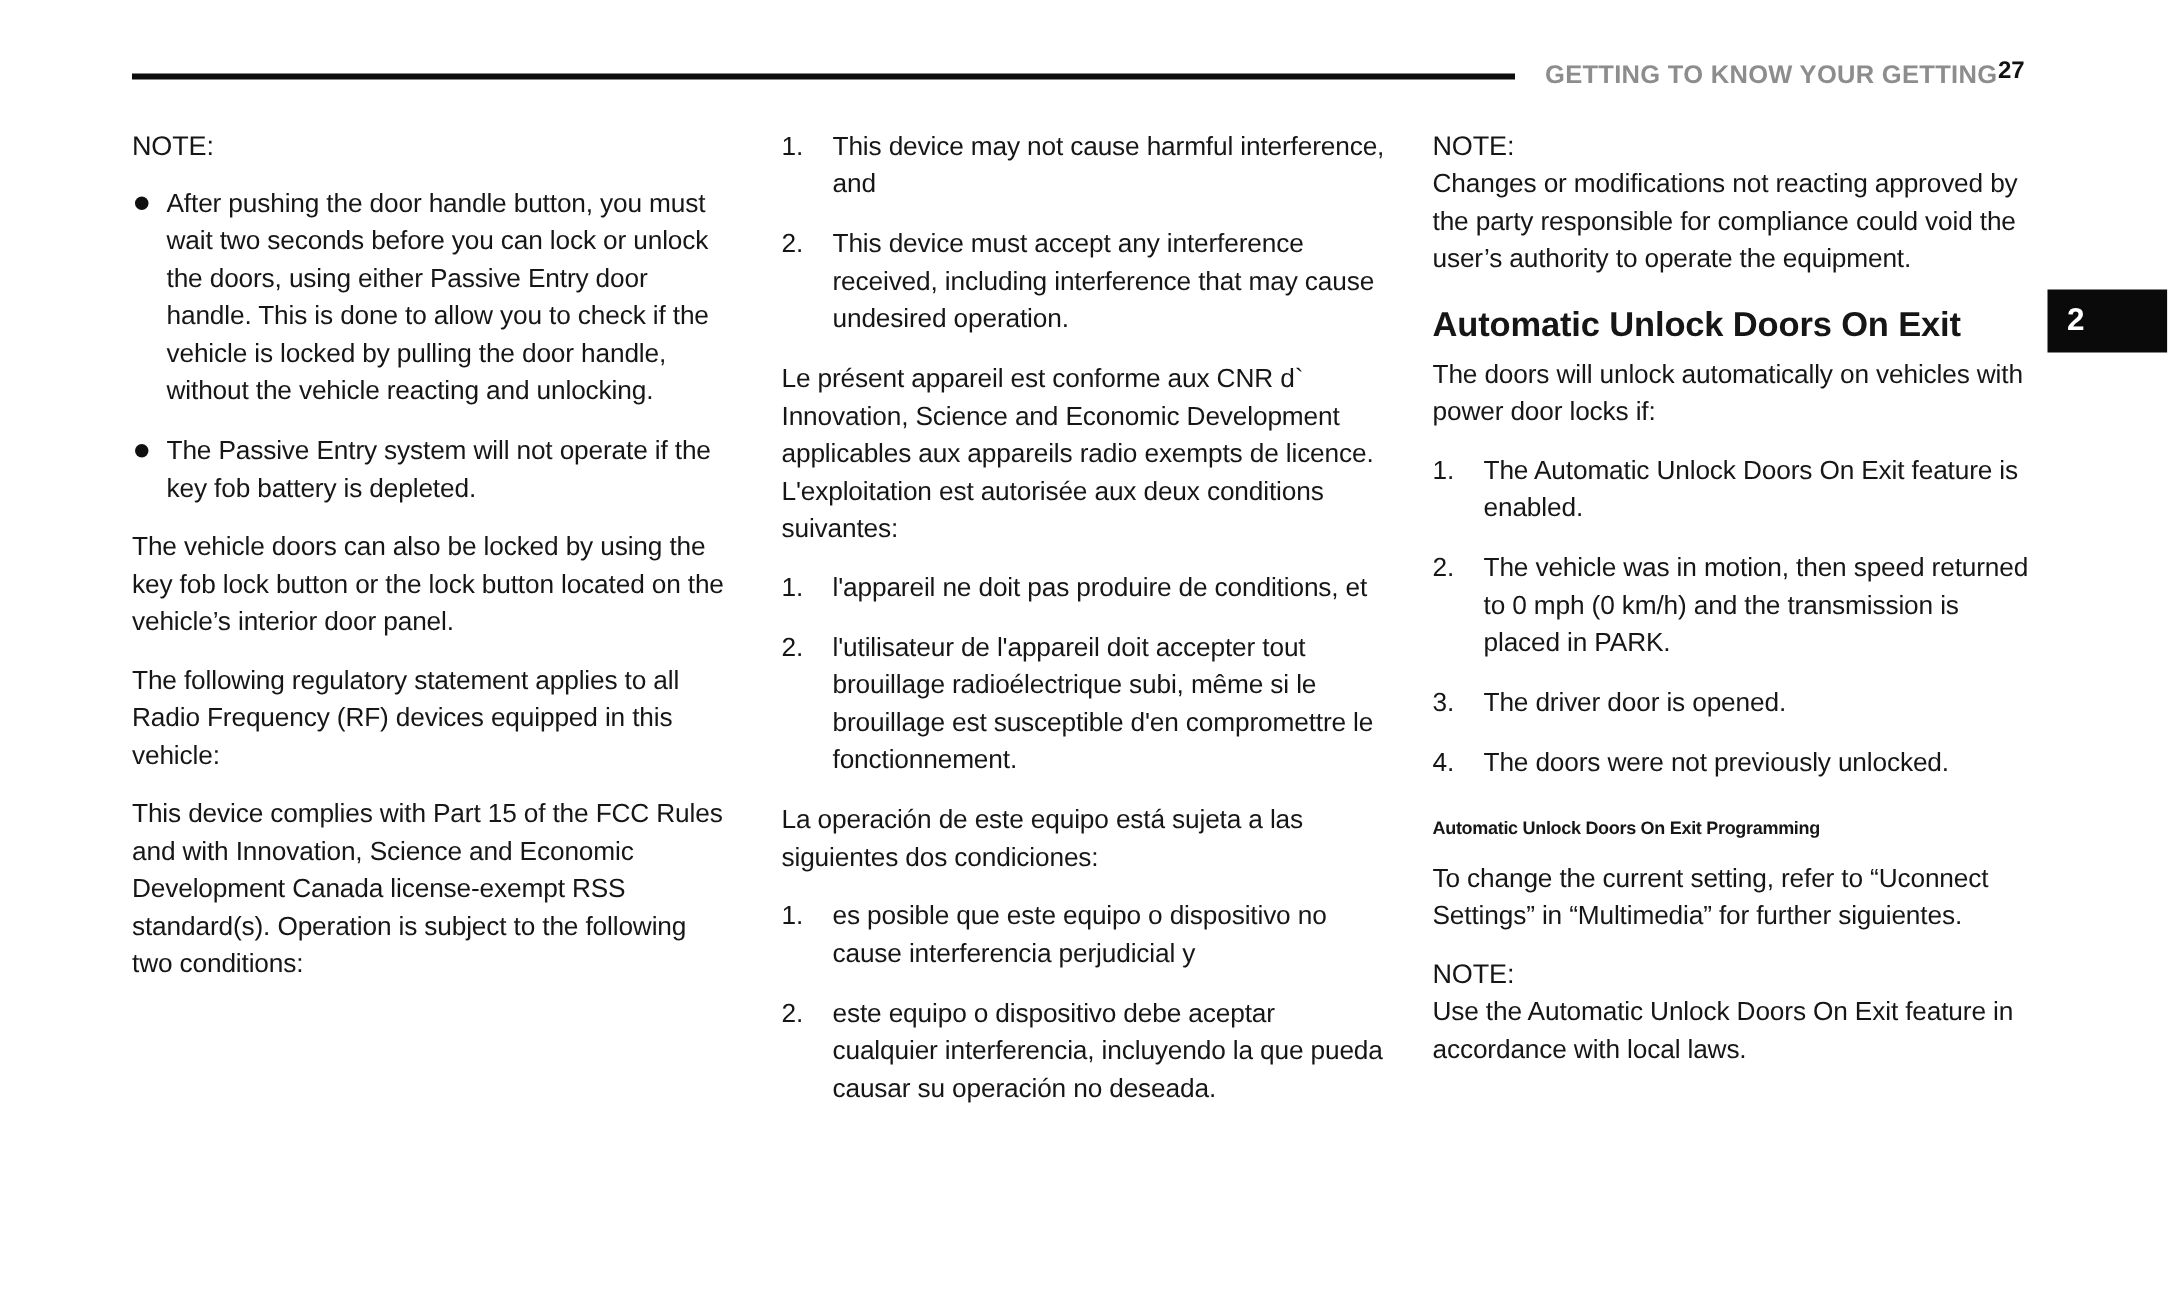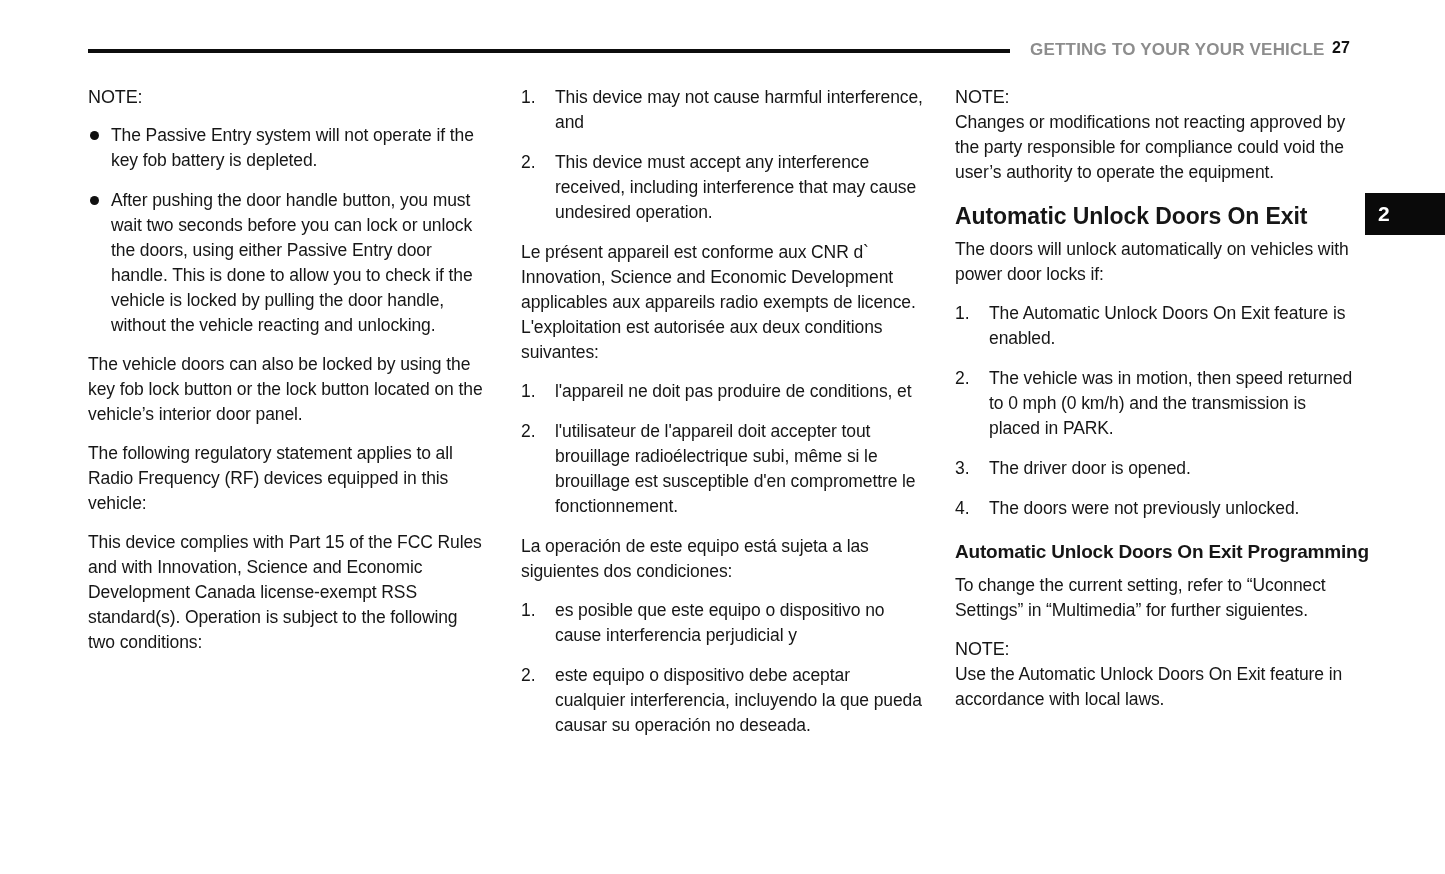--- a/index.html
+++ b/index.html
@@ -78,21 +78,21 @@
   }
   .note-label.gap { margin-bottom: 13px; }
 
   .heading {
     font-weight: bold;
     font-size: 23px;
     line-height: 24px;
     margin: 19px 0 9px 0;
   }
   .heading.tight {
-    font-size: 19px;
+    font-size: 12px;
     white-space: nowrap;
     letter-spacing: -0.2px;
   }
 
   ul.bullet-list { list-style: none; margin: 0 0 14px 0; }
   ul.bullet-list li {
     position: relative;
     padding-left: 23px;
     margin-bottom: 15px;
   }
@@ -117,37 +117,37 @@
     flex: 0 0 34px;
   }
   ol.num-list .itm-text { flex: 1; }
 </style>
 </head>
 <body>
 
 <div class="page">
 
   <div class="header-rule"></div>
-  <span class="header-title">GETTING TO YOUR YOUR VEHICLE</span>
+  <span class="header-title">GETTING TO KNOW YOUR GETTING</span>
   <span class="page-number">27</span>
 
   <div class="chapter-tab">
     <span>2</span>
   </div>
 
   <section class="col col1">
     <p class="note-label gap">NOTE:</p>
     <ul class="bullet-list">
       <li>
         <span class="bullet-dot"></span>
+        <span>After pushing the door handle button, you must wait two seconds before you can lock or unlock the doors, using either Passive Entry door handle. This is done to allow you to check if the vehicle is locked by pulling the door handle, without the vehicle reacting and unlocking.</span>
+      </li>
+      <li>
+        <span class="bullet-dot"></span>
         <span>The Passive Entry system will not operate if the key fob battery is depleted.</span>
-      </li>
-      <li>
-        <span class="bullet-dot"></span>
-        <span>After pushing the door handle button, you must wait two seconds before you can lock or unlock the doors, using either Passive Entry door handle. This is done to allow you to check if the vehicle is locked by pulling the door handle, without the vehicle reacting and unlocking.</span>
       </li>
     </ul>
     <p class="para">The vehicle doors can also be locked by using the key fob lock button or the lock button located on the vehicle’s interior door panel.</p>
     <p class="para">The following regulatory statement applies to all Radio Frequency (RF) devices equipped in this vehicle:</p>
     <p class="para">This device complies with Part 15 of the FCC Rules and with Innovation, Science and Economic Development Canada license-exempt RSS standard(s). Operation is subject to the following two conditions:</p>
   </section>
 
   <section class="col col2">
     <ol class="num-list">
       <li>

